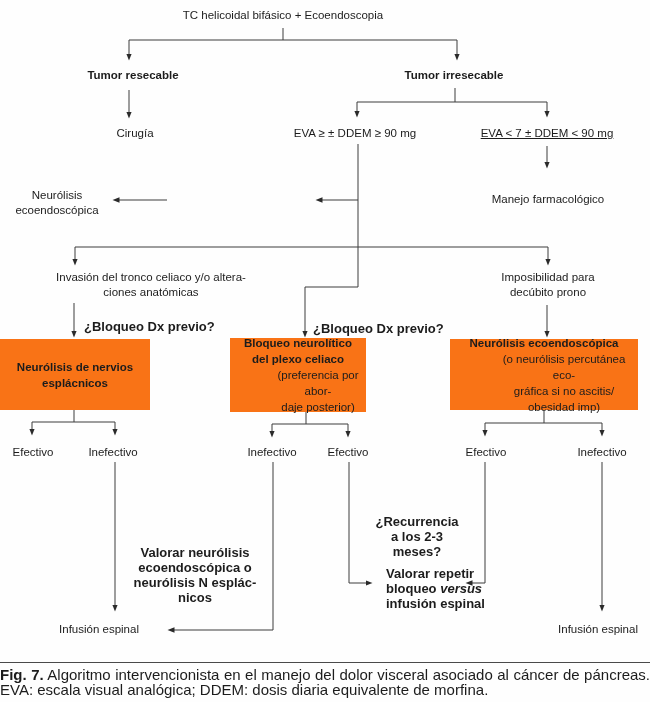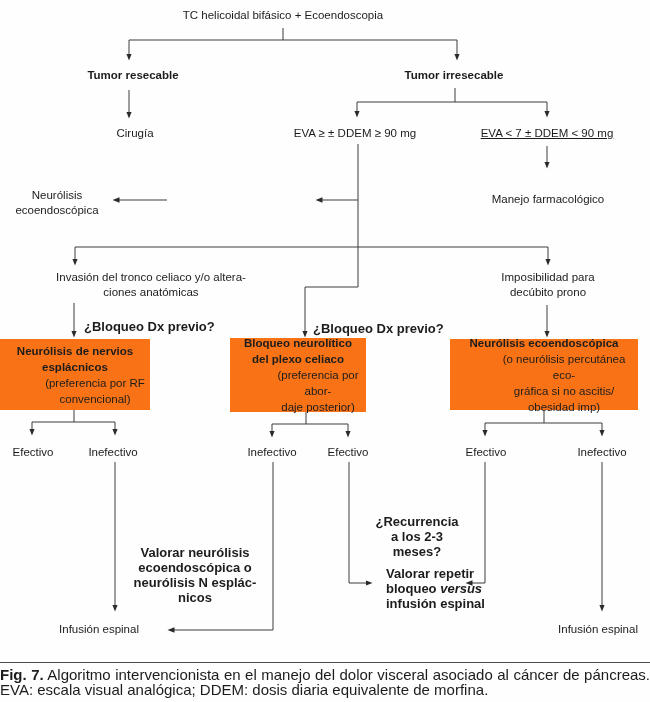--- a/index.html
+++ b/index.html
@@ -124,22 +124,20 @@
   <div class="node ctr pre" style="left:548px; top:270px;">Imposibilidad para
 decúbito prono</div>
 
   <div class="small" style="left:84px; top:319px;">¿Bloqueo Dx previo?</div>
 
   <div class="small" style="left:313px; top:321px;">¿Bloqueo Dx previo?</div>
 
   <div class="graybox" style="left:0px; top:339px; width:150px; height:71px;">
     <div class="bt">Neurólisis de nervios
 esplácnicos</div>
-    <div class="bs">(preferencia por RF
-convencional)</div>
   </div>
 
   <div class="graybox" style="left:230px; top:338px; width:136px; height:74px;">
     <div class="bt">Bloqueo neurolítico
 del plexo celiaco</div>
     <div class="bs">(preferencia por abor-
 daje posterior)</div>
   </div>
 
   <div class="graybox" style="left:450px; top:339px; width:188px; height:71px;">

